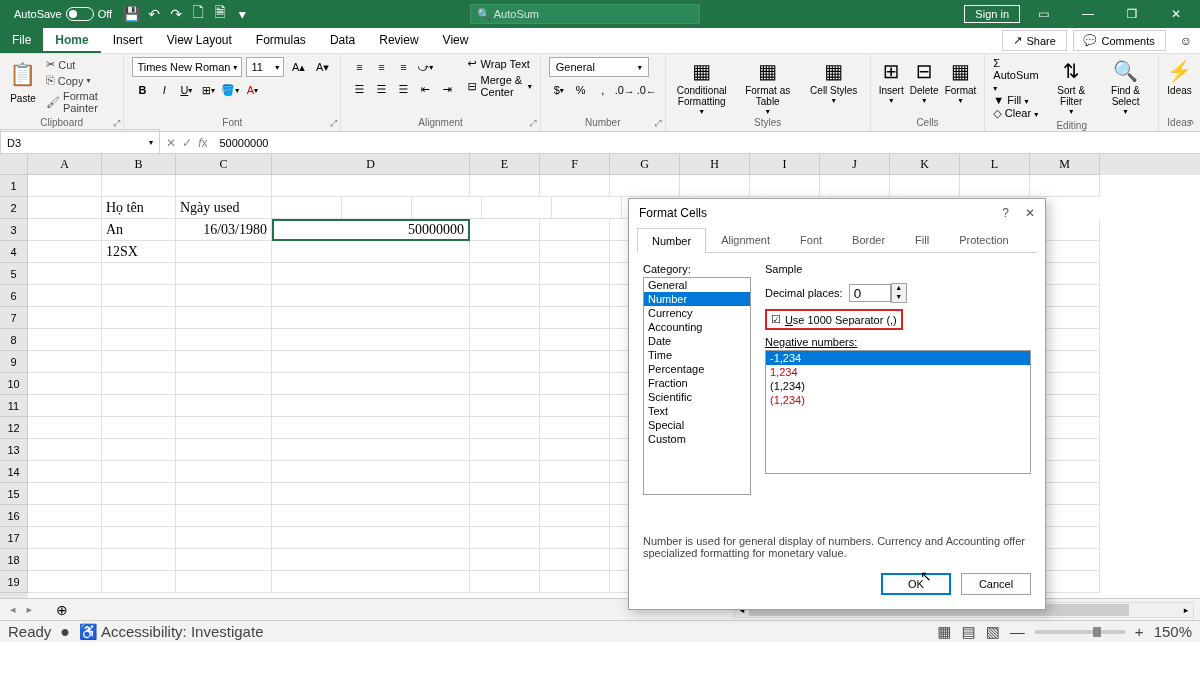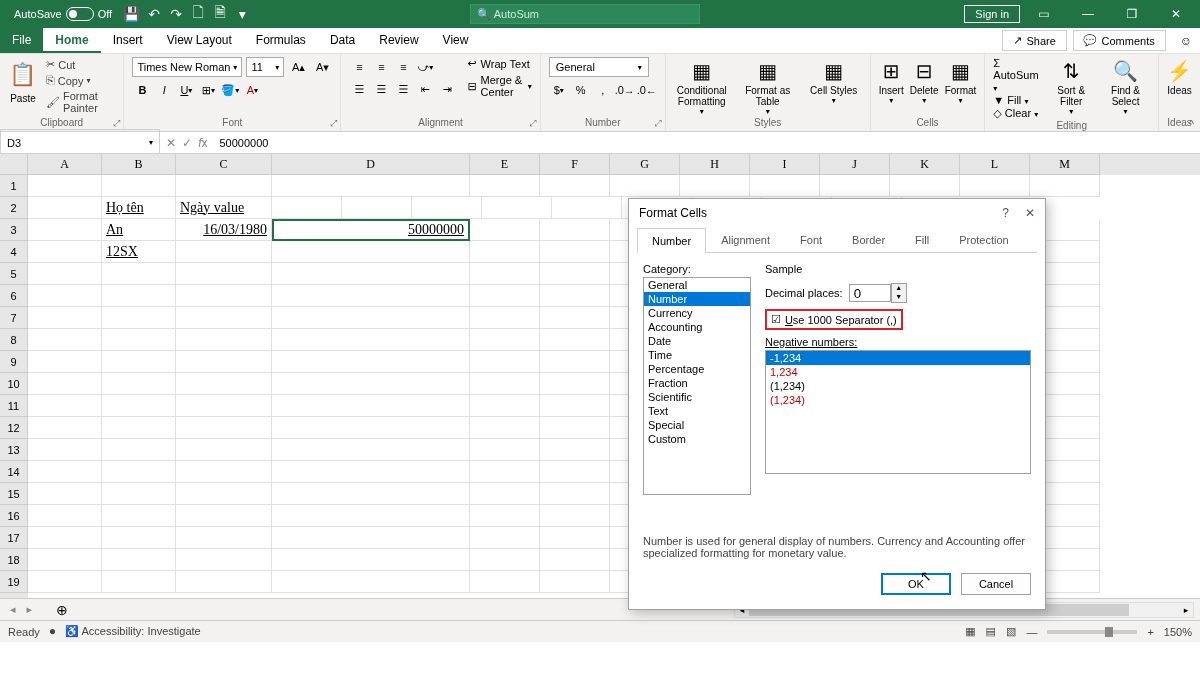--- a/index.html
+++ b/index.html
@@ -74,37 +74,37 @@
     
     
     .grid-area { display: flex; height: 444px; }
     .rowheaders { width: 28px; background: #e6e6e6; }
     .corner { height: 21px; background: #e6e6e6; border-bottom: 1px solid #ccc; border-right: 1px solid #ccc; }
     .rownum { height: 22px; text-align: center; font-size: 11px; border-bottom: 1px solid #ccc; border-right: 1px solid #ccc; display: flex; align-items: center; justify-content: center; }
     .gridright { flex: 1; overflow: hidden; }
     .colheaders { display: flex; height: 21px; background: #e6e6e6; }
     .colhead { border-right: 1px solid #ccc; border-bottom: 1px solid #ccc; display: flex; align-items: center; justify-content: center; font-size: 12px; font-family: "Times New Roman", serif; }
     .rows { }
-    .row { display: flex; height: 22px; text-decoration: underline; }
+    .row { display: flex; height: 22px; }
     .cell { border-right: 1px solid #e0e0e0; border-bottom: 1px solid #e0e0e0; padding: 0 4px; font-size: 14px; font-family: "Times New Roman", serif; display: flex; align-items: center; }
     .cell.right { justify-content: flex-end; }
     .cell.selected { border: 2px solid #217346; }
     
     
     .sheet-bar { height: 22px; border-top: 1px solid #ccc; display: flex; align-items: center; font-size: 11px; background: #f3f2f1; }
     .sheet-nav { padding: 0 10px; color: #888; letter-spacing: 4px; }
     .sheet-tab { padding: 3px 14px; border: 1px solid #ccc; background: #fff; }
     .sheet-tab.active { border-bottom: 2px solid #217346; font-weight: 600; }
     .sheet-add { padding: 0 10px; font-size: 14px; }
     .hscroll-region { margin-left: auto; width: 460px; height: 16px; background: #f0f0f0; border: 1px solid #ddd; position: relative; margin-right: 6px; }
     .hscroll-thumb { position: absolute; left: 14px; top: 1px; width: 380px; height: 12px; background: #cdcdcd; }
     .hscroll-arrow { position: absolute; top: 0; width: 14px; height: 14px; display: flex; align-items: center; justify-content: center; font-size: 9px; }
     
     
-    .statusbar { height: 22px; background: #f3f2f1; border-top: 1px solid #ccc; display: flex; align-items: center; padding: 0 8px; font-size: 11px; color: #444; }
+    .statusbar { height: 22px; background: #f3f2f1; border-top: 1px solid #ccc; display: flex; align-items: center; padding: 0 8px; font-size: 15px; color: #444; }
     .status-right { margin-left: auto; display: flex; gap: 10px; align-items: center; }
     .zoom-slider { width: 90px; height: 4px; background: #ccc; position: relative; }
     .zoom-thumb { position: absolute; top: -3px; left: 58px; width: 8px; height: 10px; background: #888; }
     
     
     .dialog { position: absolute; left: 628px; top: 198px; width: 418px; height: 412px; background: #fff; border: 1px solid #a0a0a0; box-shadow: 3px 3px 12px rgba(0,0,0,.25); display: flex; flex-direction: column; }
     .dlg-title { height: 28px; display: flex; align-items: center; padding: 0 10px; font-size: 12px; }
     .dlg-title-btns { margin-left: auto; display: flex; gap: 16px; color: #555; }
     .dlg-tabs { display: flex; border-bottom: 1px solid #d0d0d0; margin: 0 8px; font-size: 11px; }
     .dlg-tab { padding: 6px 14px; color: #555; border: 1px solid transparent; border-bottom: none; }
@@ -447,21 +447,21 @@
           <div class="cell" style="width: 70px;"></div>
           <div class="cell" style="width: 70px;"></div>
           <div class="cell" style="width: 70px;"></div>
           <div class="cell" style="width: 70px;"></div>
           <div class="cell" style="width: 70px;"></div>
           <div class="cell" style="width: 70px;"></div>
         </div>
         <div class="row">
           <div class="cell" style="width: 74px;"></div>
           <div class="cell" style="width: 74px;">Họ tên</div>
-          <div class="cell" style="width: 96px;">Ngày value</div>
+          <div class="cell" style="width: 96px;">Ngày used</div>
           <div class="cell" style="width: 70px;"></div>
           <div class="cell" style="width: 70px;"></div>
           <div class="cell" style="width: 70px;"></div>
           <div class="cell" style="width: 70px;"></div>
           <div class="cell" style="width: 70px;"></div>
           <div class="cell" style="width: 70px;"></div>
           <div class="cell" style="width: 70px;"></div>
           <div class="cell" style="width: 70px;"></div>
           <div class="cell" style="width: 70px;"></div>
         </div>

